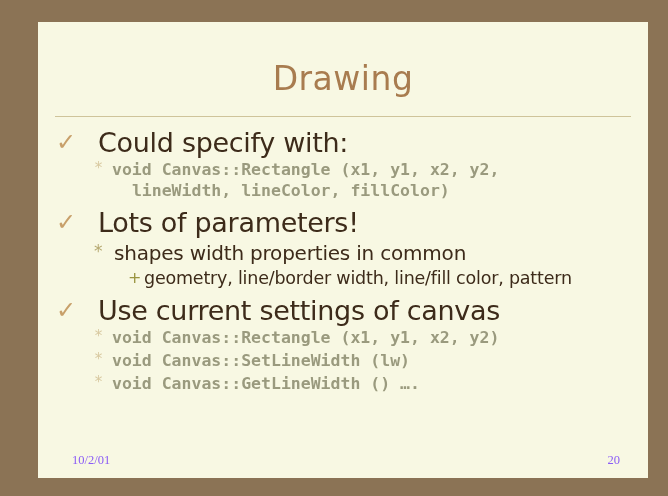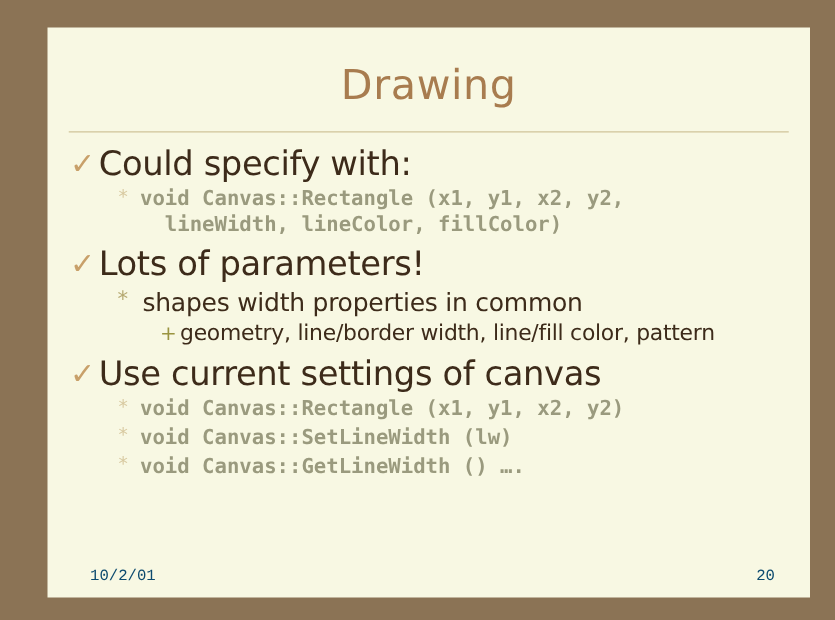--- a/index.html
+++ b/index.html
@@ -22,21 +22,21 @@
     background: #F8F8E3;
     box-sizing: border-box;
   }
   .slide-title {
     text-align: center;
     color: #A87C4F;
     font-size: 33px;
     font-family: "DejaVu Sans", sans-serif;
     font-weight: normal;
     letter-spacing: 0.5px;
-    margin: 5px;
+    margin: 16px;
     padding-top: 24px;
     line-height: 1.0;
   }
   .title-rule {
     height: 1px;
     background: #CFC49A;
     margin: 21px 17px 0 17px;
   }
   .body-area {
     padding: 9px 14px 0 18px;
@@ -52,21 +52,21 @@
     font-family: "DejaVu Sans", sans-serif;
     letter-spacing: -0.3px;
   }
   .l1 .bullet-check {
     color: #C8A06A;
     font-size: 24px;
     width: 23px;
     flex: 0 0 23px;
     line-height: 1.2;
   }
-  .l1 .txt { flex: 1; }
+  .l1 .txt { flex: 1; margin-left: 19px; }
   
   .l2-code {
     display: flex;
     align-items: flex-start;
     font-family: "DejaVu Sans Mono", monospace;
     color: #9A9A7E;
     font-size: 16.5px;
     line-height: 1.28;
     margin-left: 38px;
     margin-top: 2px;
@@ -115,23 +115,23 @@
   .block { margin-bottom: 2px; }
   .gap-before { margin-top: 7px; }
   .footer {
     position: absolute;
     left: 0;
     right: 0;
     bottom: 10px;
     display: flex;
     justify-content: space-between;
     padding: 0 28px 0 34px;
-    color: #0c4a6e;
+    color: #8b5cf6;
     font-size: 12.5px;
-    font-family: Liberation Mono, monospace;
+    font-family: Liberation Serif, serif;
   }
 </style>
 </head>
 <body>
 
 <div class="slide-frame">
 
   <h1 class="slide-title">Drawing</h1>
   <div class="title-rule"></div>
 

